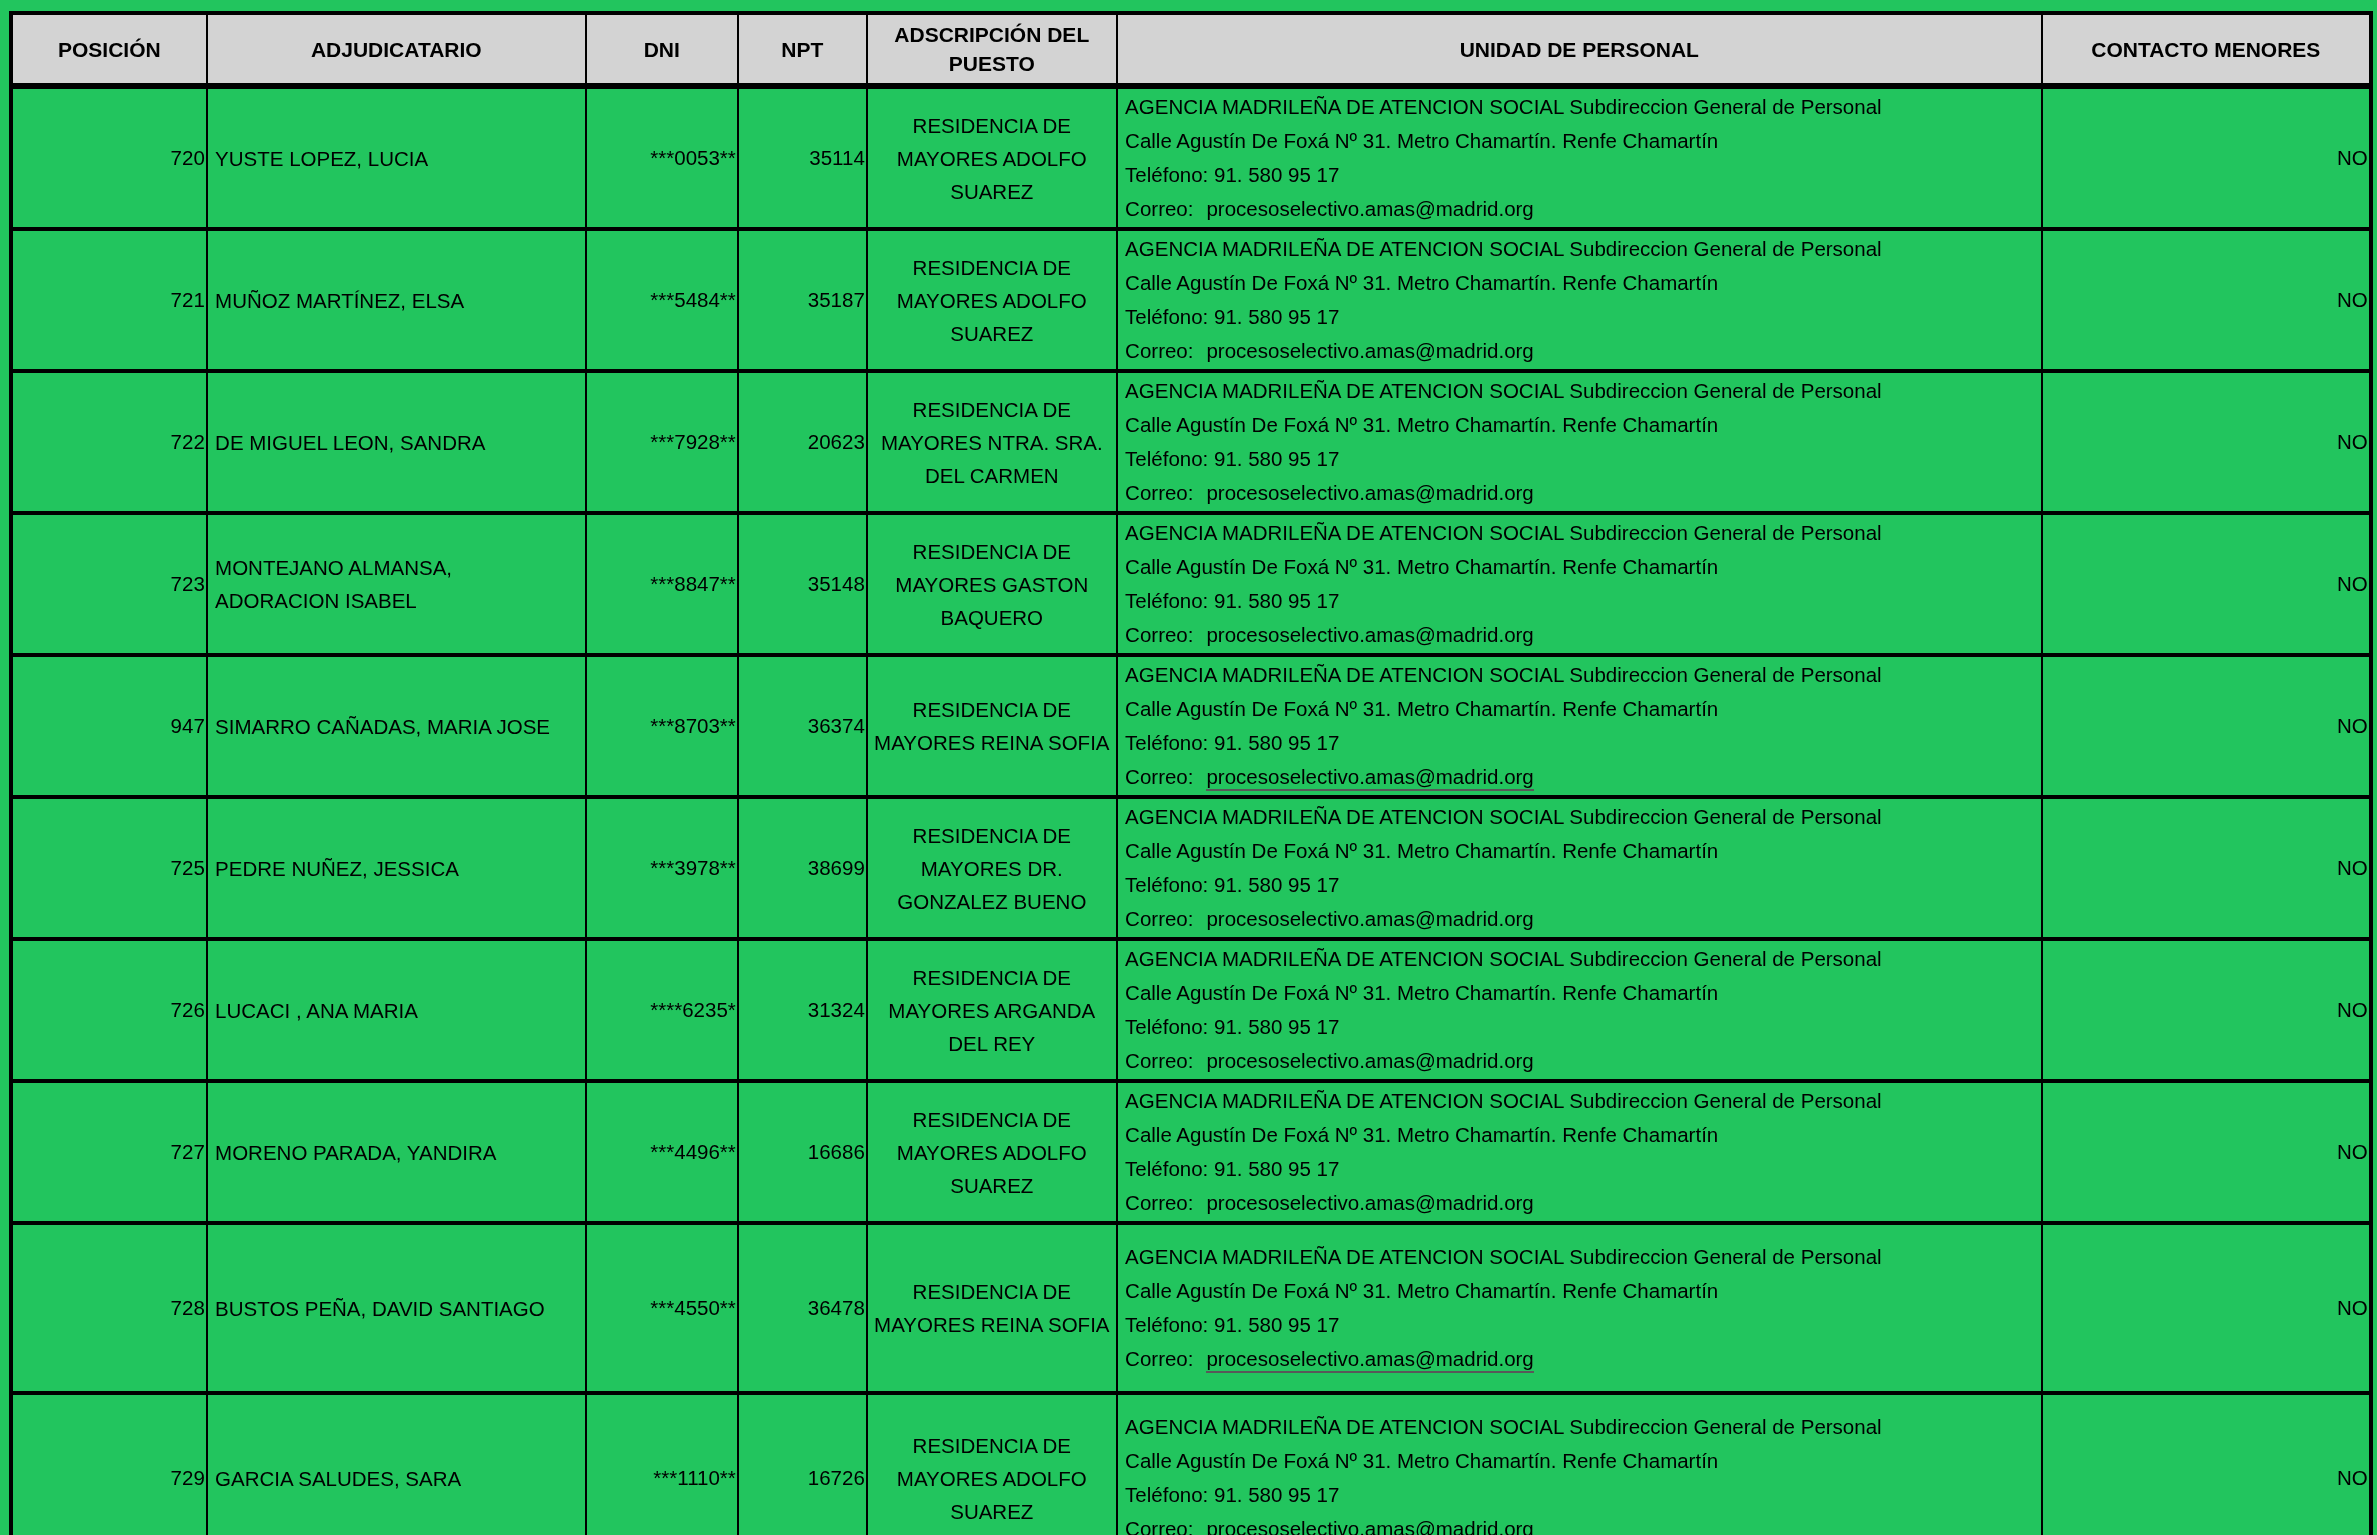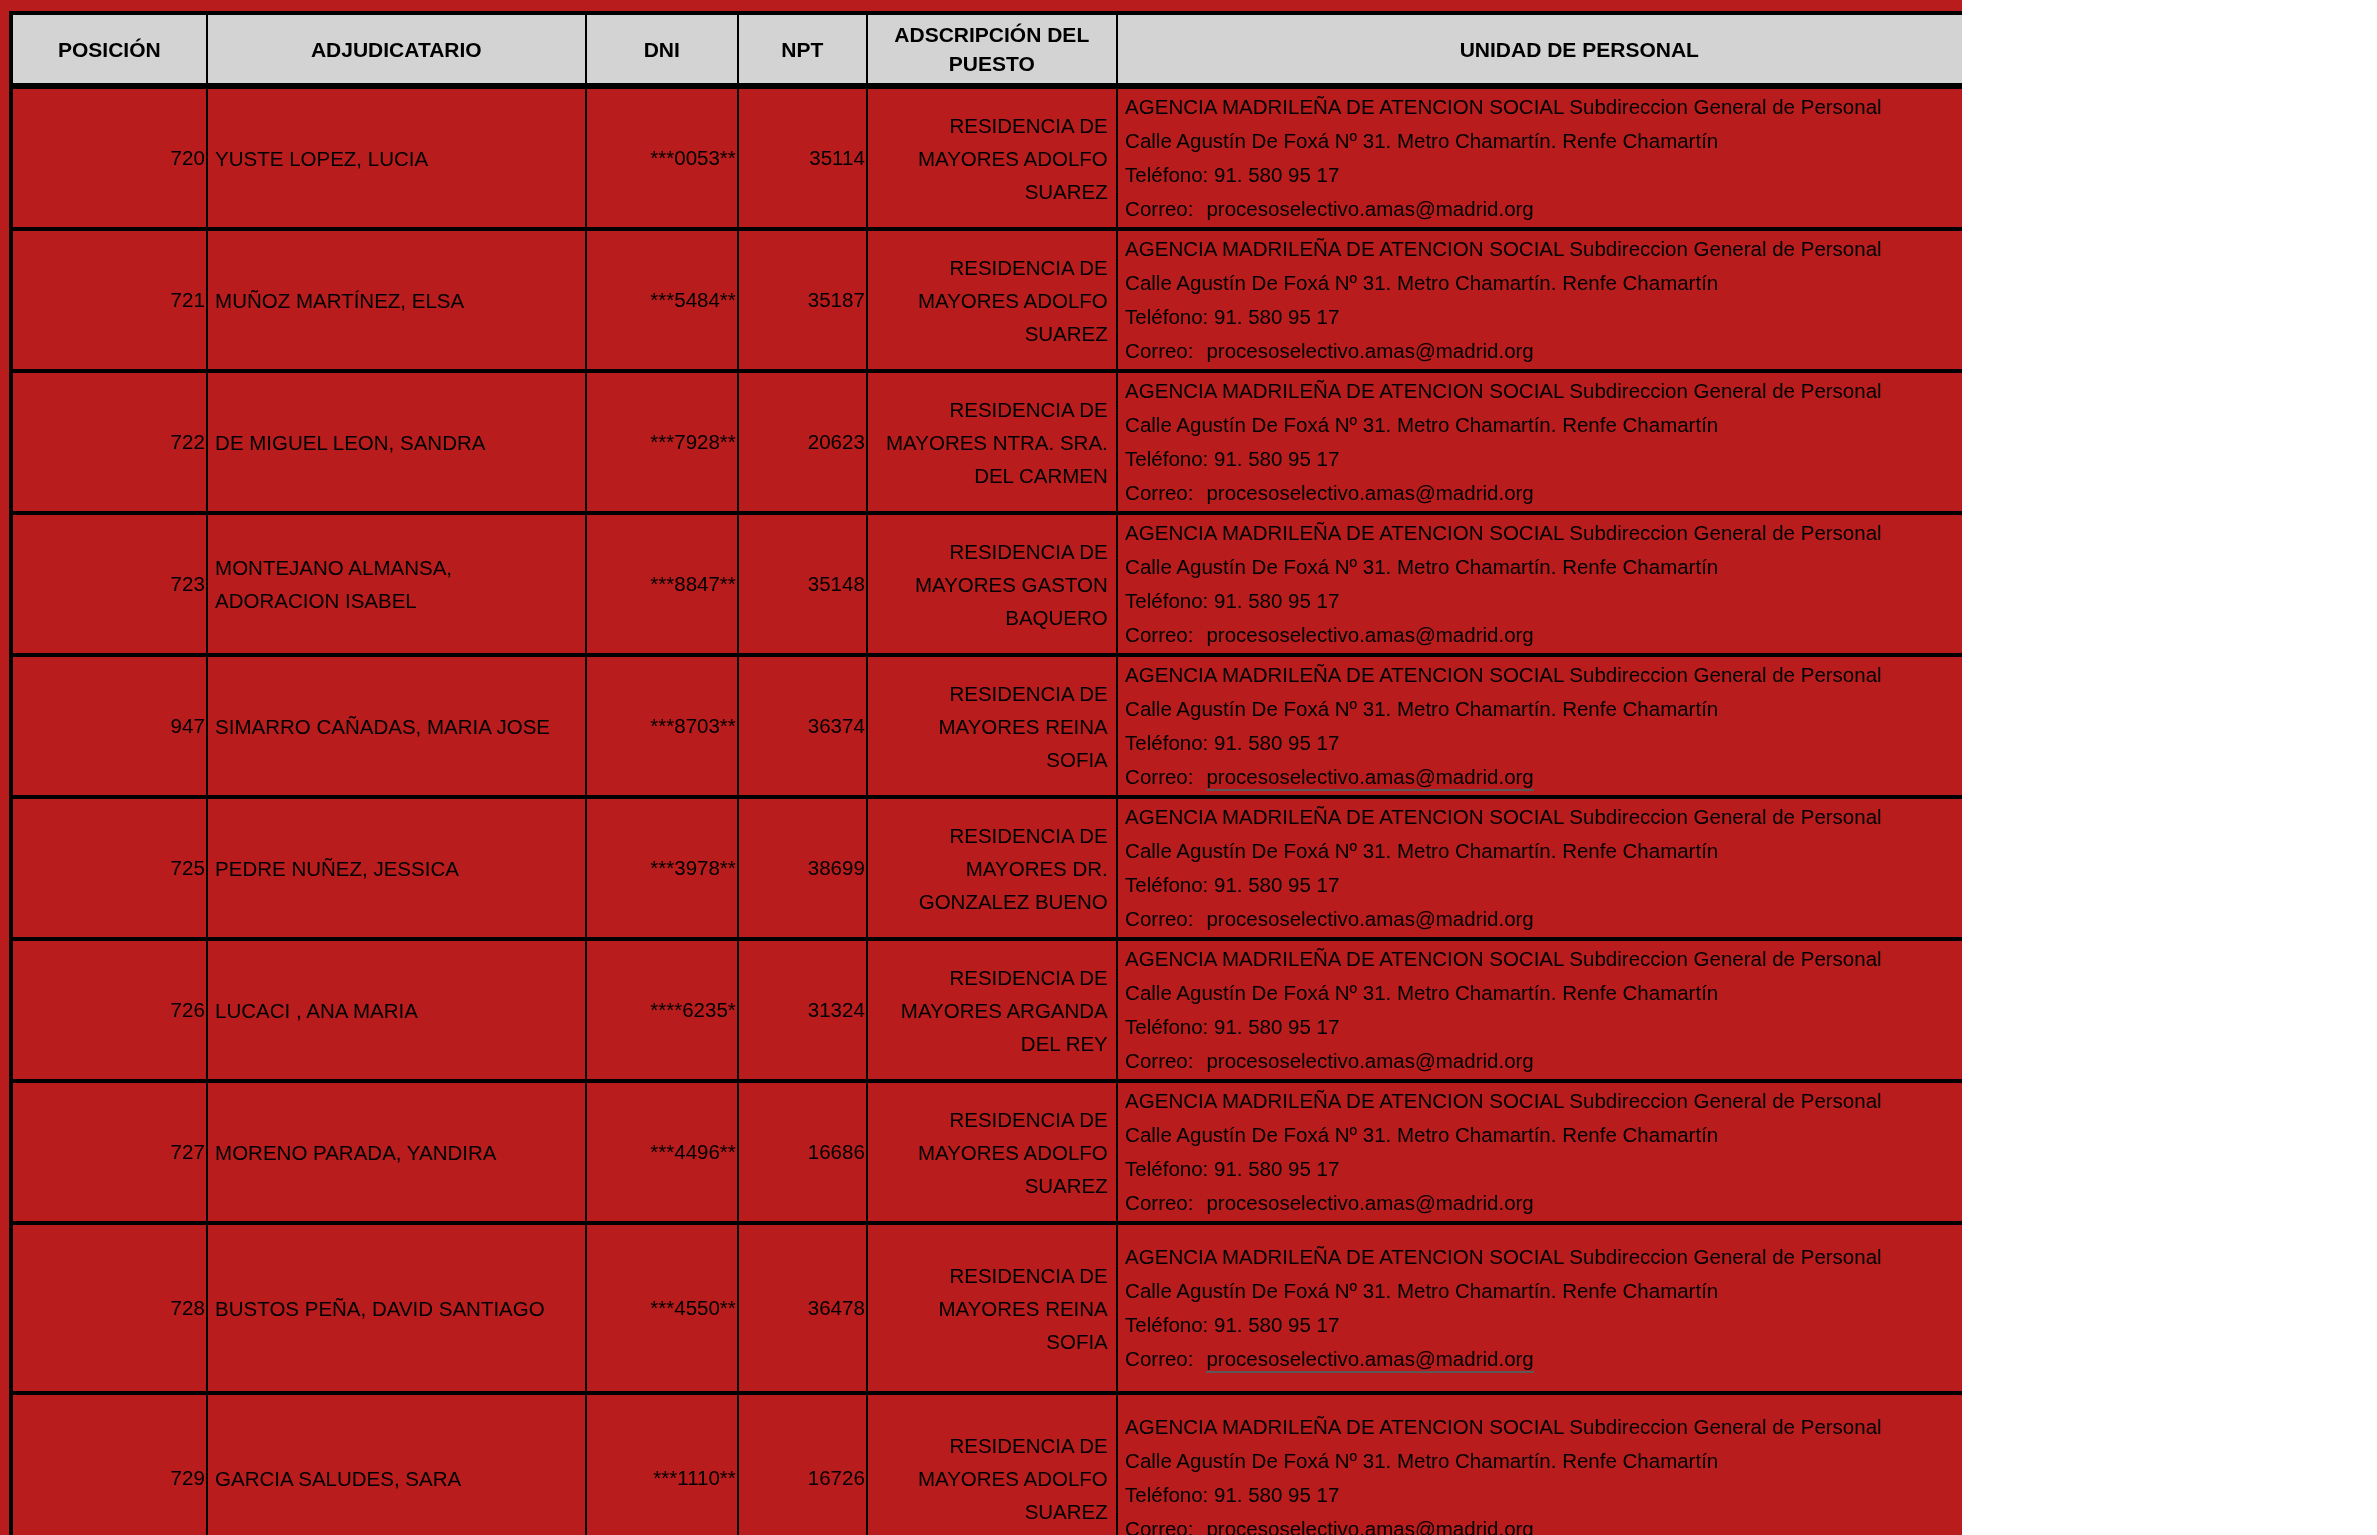--- a/index.html
+++ b/index.html
@@ -6,23 +6,23 @@
     margin: 0;
     padding: 0;
     background: #ffffff;
     width: 2377px;
     height: 1535px;
     font-family: "Liberation Sans", sans-serif;
     color: #000000;
   }
   .page {
     position: relative;
-    width: 1962px;
+    width: 2377px;
     height: 1535px;
-    background: #b91c1c;
+    background: #22c55e;
     overflow: hidden;
   }
   table.doc-table {
     position: absolute;
     left: 8.8px;
     top: 11px;
     width: 2361px;
     border-collapse: collapse;
     table-layout: fixed;
     border: 4.4px solid #000;
@@ -54,24 +54,24 @@
   }
   td.c-adj {
     text-align: left;
     vertical-align: middle;
     padding-left: 7.3px;
     padding-right: 14.7px;
     line-height: 33px;
     margin-left: 20px;
   }
   td.c-ads {
-    text-align: right;
+    text-align: center;
     vertical-align: middle;
     line-height: 33px;
-    padding: 0 8px;
+    padding: 0 2px;
   }
   td.c-uni {
     text-align: left;
     vertical-align: middle;
     padding-left: 7.3px;
     padding-right: 12px;
     line-height: 34px;
   }
   .email-label { margin-right: 13px; }
   .email.underlined {

